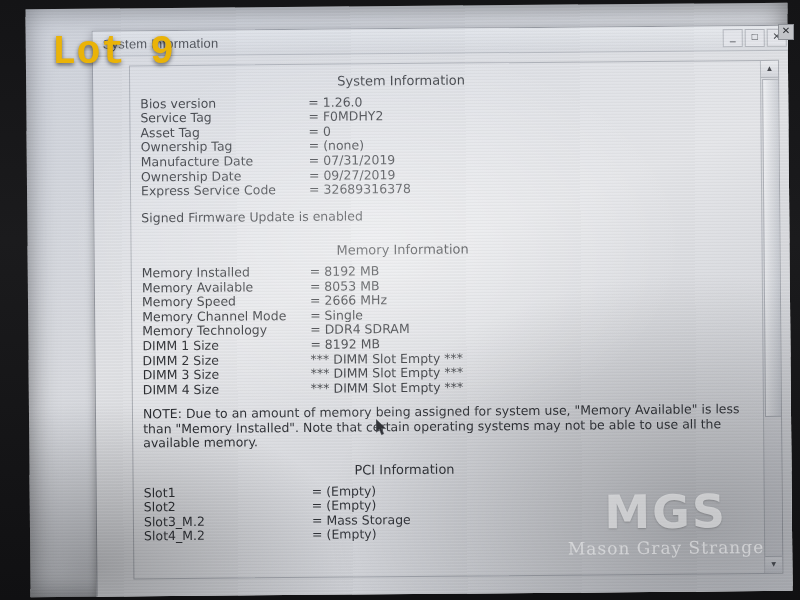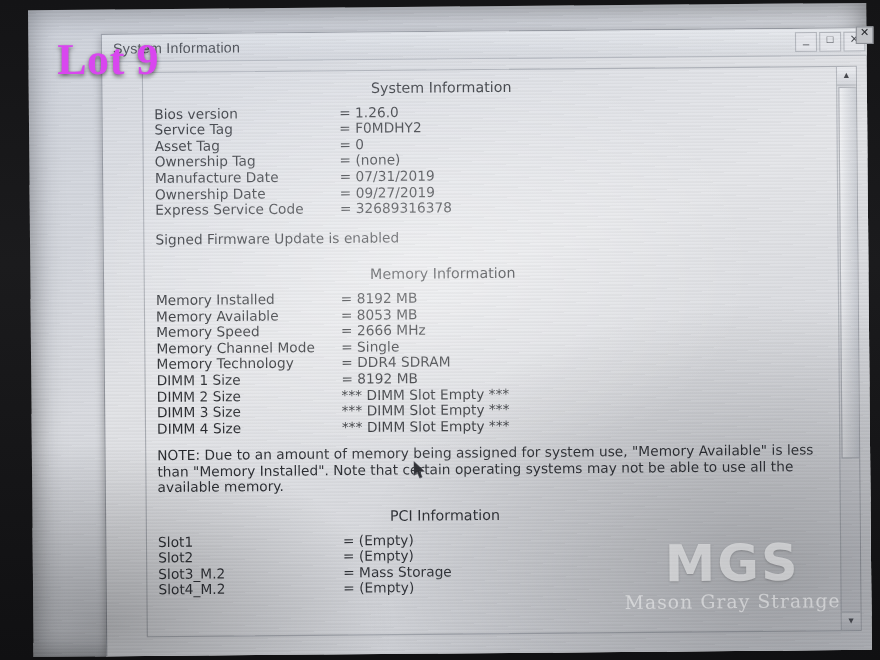--- a/index.html
+++ b/index.html
@@ -169,24 +169,24 @@
     position: absolute;
     left: 243px; top: 355px;
     width: 12px; height: 18px;
     z-index: 30;
   }
 
   
   #lot-label {
     position: absolute;
     left: 52px; top: 30px;
-    font-family: Liberation Serif, serif;
+    font-family: Liberation Mono, monospace;
     font-weight: bold;
     font-size: 40px;
-    color: #d946ef;
+    color: #eab308;
     text-shadow: 0 2px 4px rgba(0,0,0,0.55);
     letter-spacing: 0.5px;
     z-index: 60;
   }
 
   
   #watermark {
     position: absolute;
     right: 28px; bottom: 34px;
     text-align: center;

